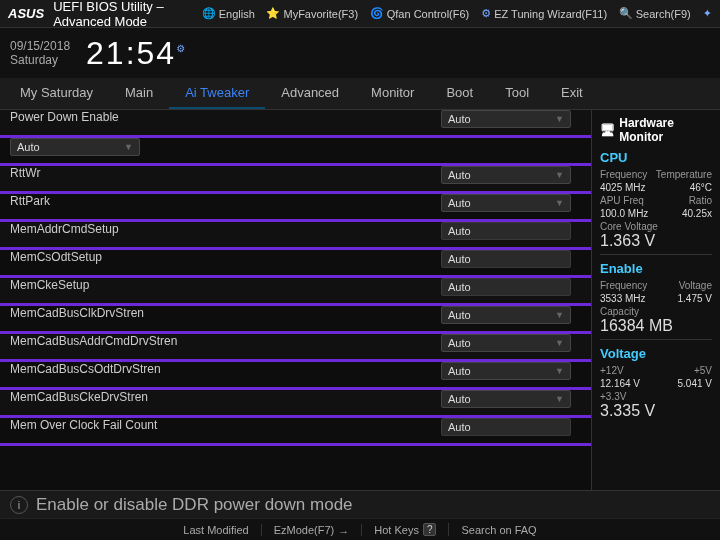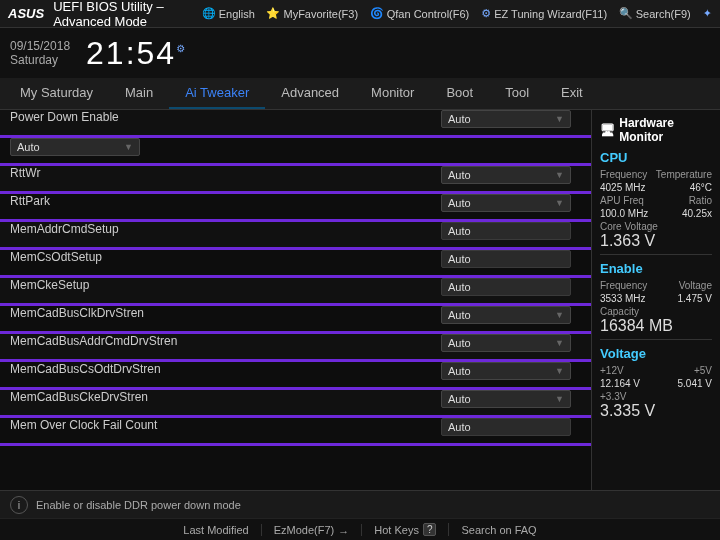--- a/index.html
+++ b/index.html
@@ -239,21 +239,21 @@
       border-radius: 50%;
       display: flex;
       align-items: center;
       justify-content: center;
       color: #aaa;
       font-size: 11px;
       flex-shrink: 0;
     }
     .info-text {
       color: #aaa;
-      font-size: 11px;
+      font-size: 17px;
     }
 
     
     .footer {
       background: #111;
       height: 22px;
       display: flex;
       align-items: center;
       justify-content: center;
       gap: 0;

